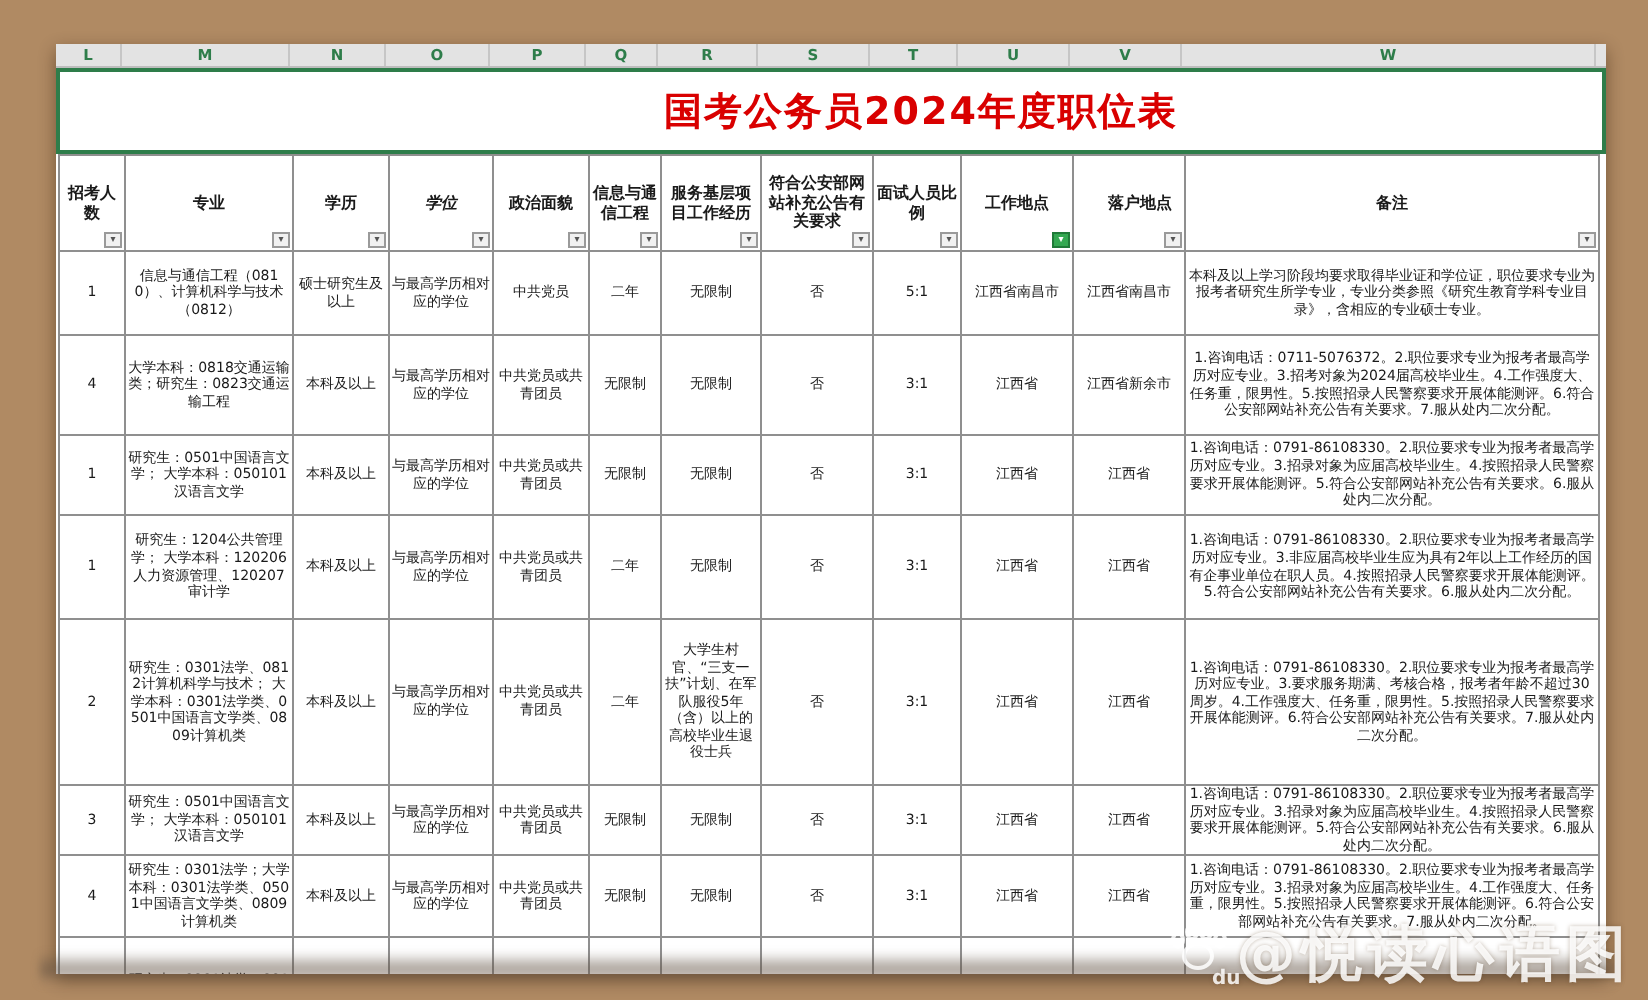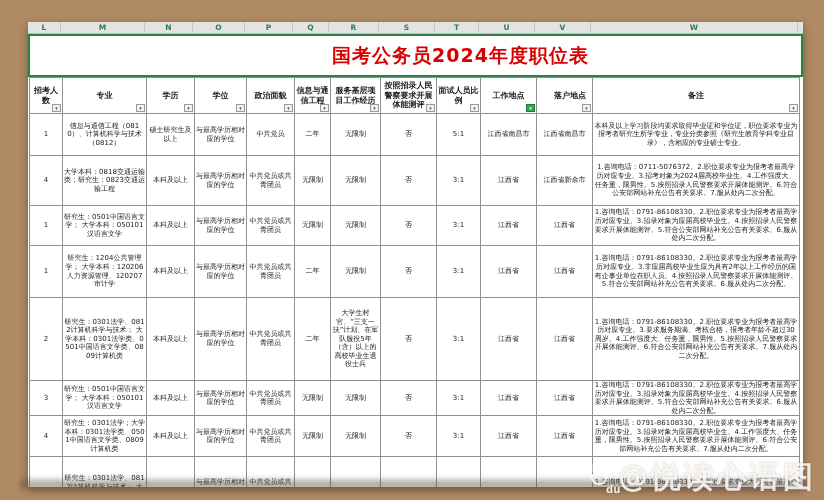--- a/index.html
+++ b/index.html
@@ -76,25 +76,25 @@
           <col style="width: 44px;">
           <col style="width: 56px;">
           <col style="width: 56px;">
           <col style="width: 207px;">
         </colgroup>
       <thead>
           <tr>
             <th style="height: 26px;"><span>招考人数</span><span class="fbtn">▾</span></th>
             <th style="height: 27px;"><span>专业</span><span class="fbtn">▾</span></th>
             <th style="height: 26px;"><span>学历</span><span class="fbtn">▾</span></th>
-            <th style="height: 36px;"><span>学位</span><span class="fbtn">▾</span></th>
+            <th style="height: 48px; font-style: italic;"><span>学位</span><span class="fbtn">▾</span></th>
             <th style="height: 36px; margin-top: 36px;"><span>政治面貌</span><span class="fbtn">▾</span></th>
             <th style="height: 36px;"><span>信息与通信工程</span><span class="fbtn">▾</span></th>
             <th style="height: 36px;"><span>服务基层项目工作经历</span><span class="fbtn">▾</span></th>
-            <th style="height: 36px;"><span>按照招录人民警察要求开展体能测评</span><span class="fbtn">▾</span></th>
+            <th style="height: 36px;"><span>符合公安部网站补充公告有关要求</span><span class="fbtn">▾</span></th>
             <th style="height: 36px;"><span>面试人员比例</span><span class="fbtn">▾</span></th>
             <th style="height: 36px;"><span>工作地点</span><span class="fbtn active">▾</span></th>
             <th style="height: 36px; padding-left: 12px;"><span>落户地点</span><span class="fbtn">▾</span></th>
             <th style="height: 36px;"><span>备注</span><span class="fbtn">▾</span></th>
           </tr>
         </thead>
       <tbody>
           <tr style="height: 42px;">
             <td>1</td>
             <td>信息与通信工程（0810）、计算机科学与技术（0812）</td>

